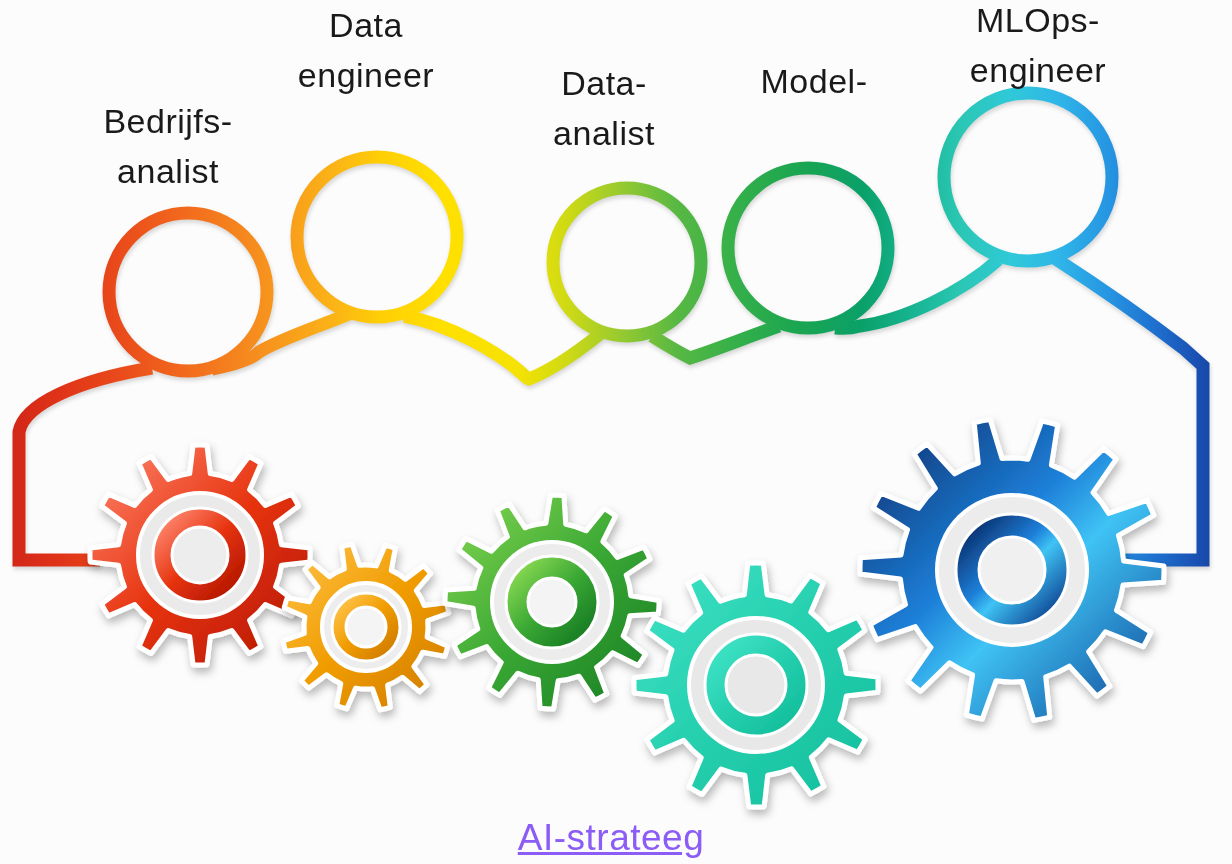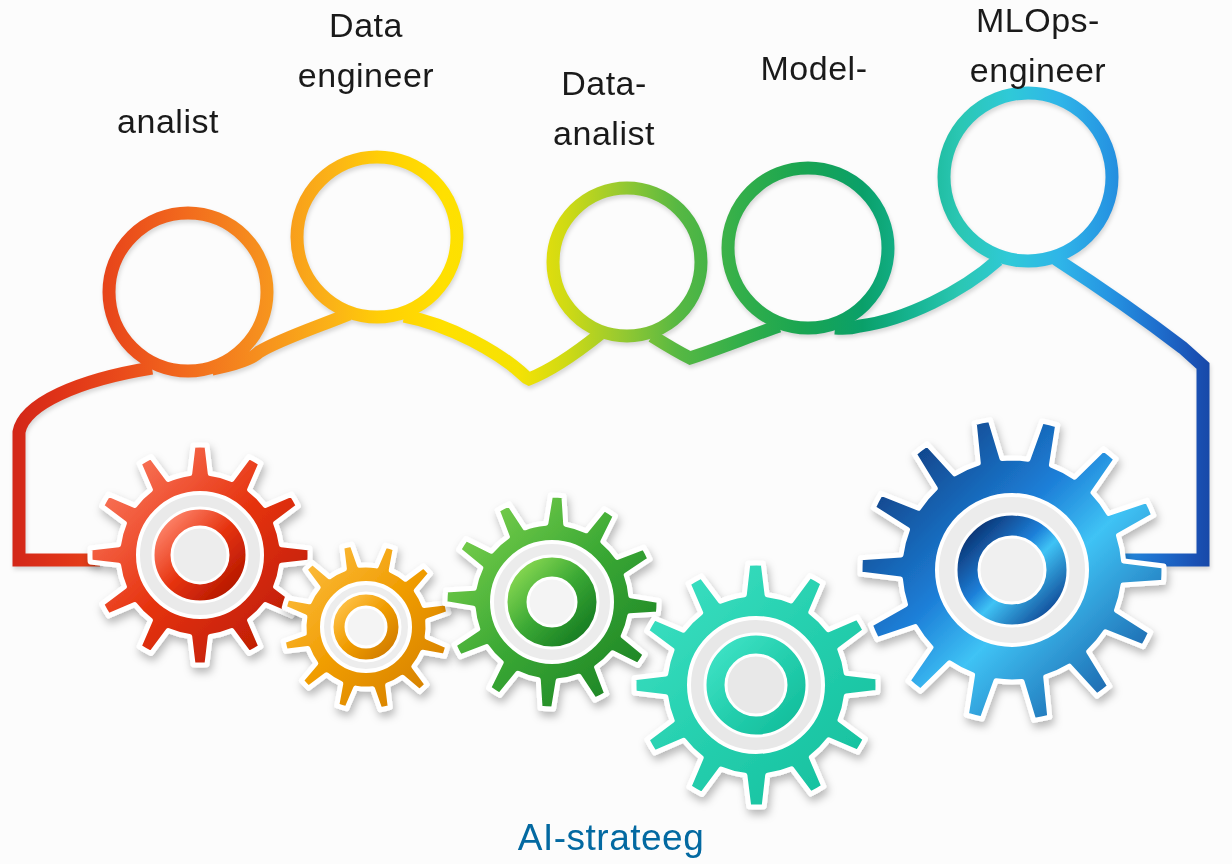--- a/index.html
+++ b/index.html
@@ -9,22 +9,23 @@
   }
   #diagram-svg{position:absolute;left:0;top:0;}
   .persons-layer{filter:drop-shadow(1px 3px 2px rgba(0,0,0,0.15));}
   .role{
     position:absolute;text-align:center;transform:translateX(-50%);
     font-size:34px;line-height:50px;font-weight:500;color:#1a1a1a;
     letter-spacing:0.5px;white-space:nowrap;
   }
   .bottom-role{
     position:absolute;text-align:center;transform:translateX(-50%);
-    font-size:37px;font-weight:500;color:#0369a1;letter-spacing:0.5px;
+    font-size:37px;font-weight:500;color:#8b5cf6;letter-spacing:0.5px;
     white-space:nowrap;
+    text-decoration:underline;
   }
 </style>
 </head>
 <body>
 
 <svg id="diagram-svg" width="1232" height="864" viewBox="0 0 1232 864">
   <defs id="svg-defs">
     <linearGradient id="rainbow" gradientUnits="userSpaceOnUse" x1="0" y1="0" x2="1232" y2="0">
       <stop offset="0" stop-color="#cf2318"></stop>
       <stop offset="0.05" stop-color="#e03418"></stop>
@@ -134,30 +135,31 @@
         <path d="M 1012.0 458.0 A 112 112 0 0 1 1028.0 459.2 L 1041.8 421.0 A 152 152 0 0 1 1057.7 425.0 L 1051.4 465.1 A 112 112 0 0 1 1074.5 477.1 L 1103.5 448.7 A 152 152 0 0 1 1116.1 459.2 L 1093.0 492.6 A 112 112 0 0 1 1108.7 513.4 L 1147.1 500.4 A 152 152 0 0 1 1153.8 515.3 L 1118.5 535.4 A 112 112 0 0 1 1123.6 561.0 L 1163.9 565.9 A 152 152 0 0 1 1163.5 582.3 L 1123.0 585.0 A 112 112 0 0 1 1116.5 610.3 L 1150.7 632.2 A 152 152 0 0 1 1143.2 646.8 L 1105.5 631.7 A 112 112 0 0 1 1088.7 651.6 L 1109.9 686.2 A 152 152 0 0 1 1096.9 696.1 L 1069.4 666.1 A 112 112 0 0 1 1045.7 676.8 L 1049.8 717.2 A 152 152 0 0 1 1033.8 720.4 L 1022.0 681.5 A 112 112 0 0 1 996.0 680.8 L 982.2 719.0 A 152 152 0 0 1 966.3 715.0 L 972.6 674.9 A 112 112 0 0 1 949.5 662.9 L 920.5 691.3 A 152 152 0 0 1 907.9 680.8 L 931.0 647.4 A 112 112 0 0 1 915.3 626.6 L 876.9 639.6 A 152 152 0 0 1 870.2 624.7 L 905.5 604.6 A 112 112 0 0 1 900.4 579.0 L 860.1 574.1 A 152 152 0 0 1 860.5 557.7 L 901.0 555.0 A 112 112 0 0 1 907.5 529.7 L 873.3 507.8 A 152 152 0 0 1 880.8 493.2 L 918.5 508.3 A 112 112 0 0 1 935.3 488.4 L 914.1 453.8 A 152 152 0 0 1 927.1 443.9 L 954.6 473.9 A 112 112 0 0 1 978.3 463.2 L 974.2 422.8 A 152 152 0 0 1 990.2 419.6 L 1002.0 458.5 A 112 112 0 0 1 1012.0 458.0 Z" fill="url(#gg4)" stroke="#ffffff" stroke-width="5" stroke-linejoin="round"></path>
         <circle cx="1012" cy="570" r="75" fill="#ececec" stroke="#ffffff" stroke-width="4"></circle>
         <circle cx="1012" cy="570" r="44.5" fill="none" stroke="url(#gg4)" stroke-width="23"></circle>
         <circle cx="1012" cy="570" r="56" fill="none" stroke="#ffffff" stroke-width="3"></circle>
         <circle cx="1012" cy="570" r="33" fill="#f0f0f0" stroke="#ffffff" stroke-width="3"></circle>
       </g>
     </g>
 </svg>
 
 <div class="role" style="left:168px; top:96px;">
+  <div>Bedrijfs-</div>
   <div>analist</div>
 </div>
 <div class="role" style="left:366px; top:0;">
   <div>Data</div>
   <div>engineer</div>
 </div>
 <div class="role" style="left:604px; top:58px;">
   <div>Data-</div>
   <div>analist</div>
 </div>
-<div class="role" style="left:814px; top:43px;">
+<div class="role" style="left:814px; top:56px;">
   <div>Model-</div>
 </div>
 <div class="role" style="left:1038px; top:-5px;">
   <div>MLOps-</div>
   <div>engineer</div>
 </div>
 <div class="bottom-role" style="left:611px; top:817px;">AI-strateeg</div>
 
 </body></html>

